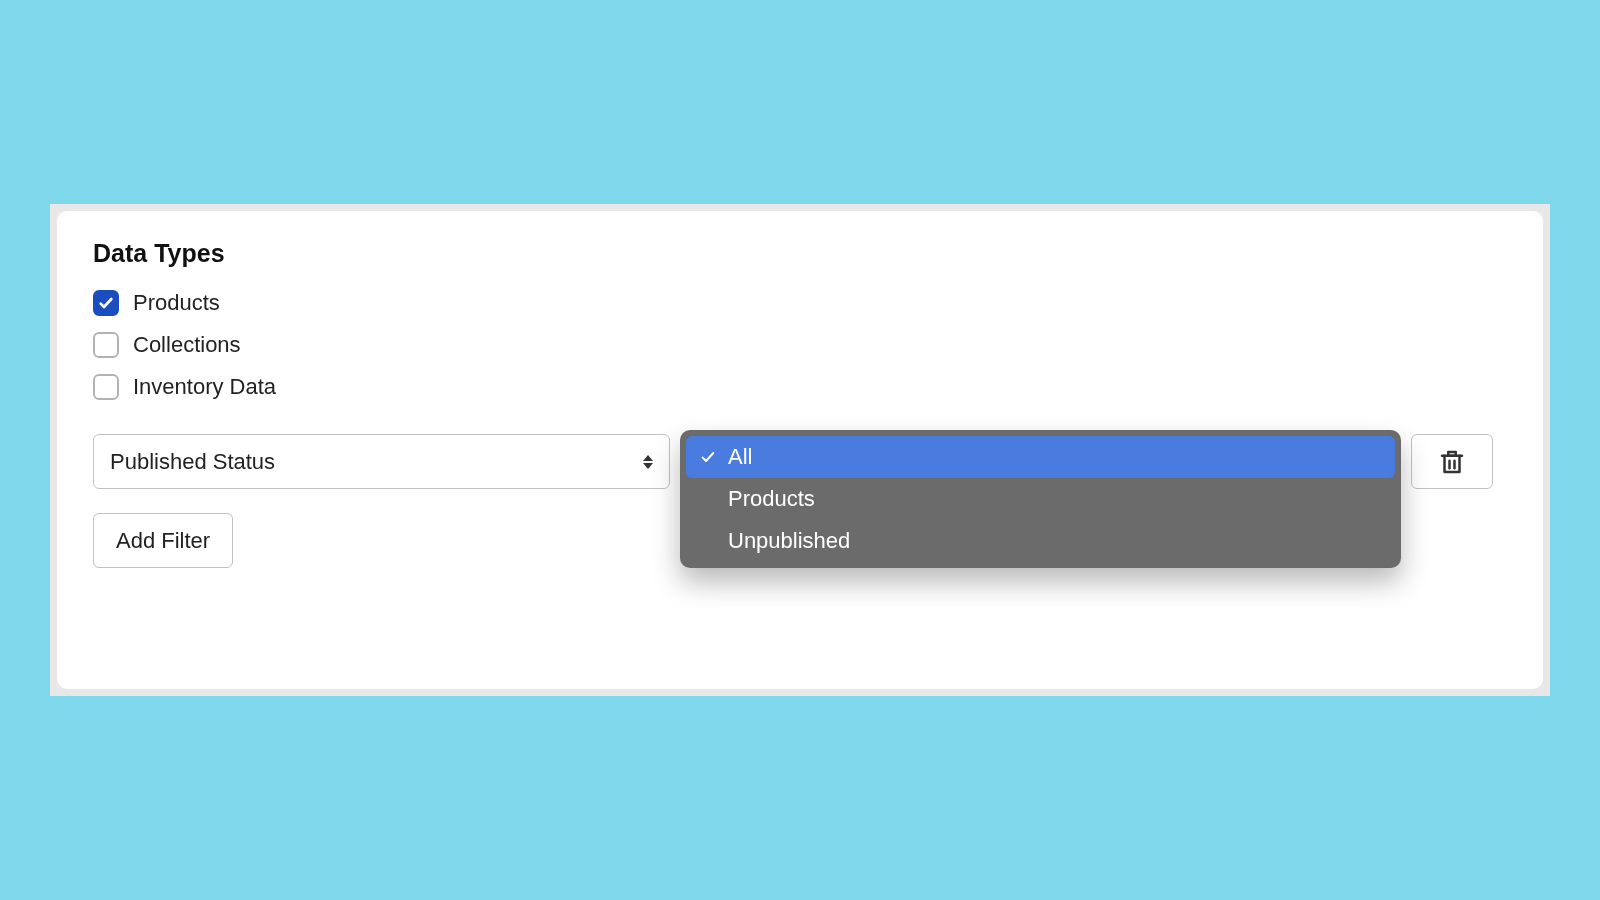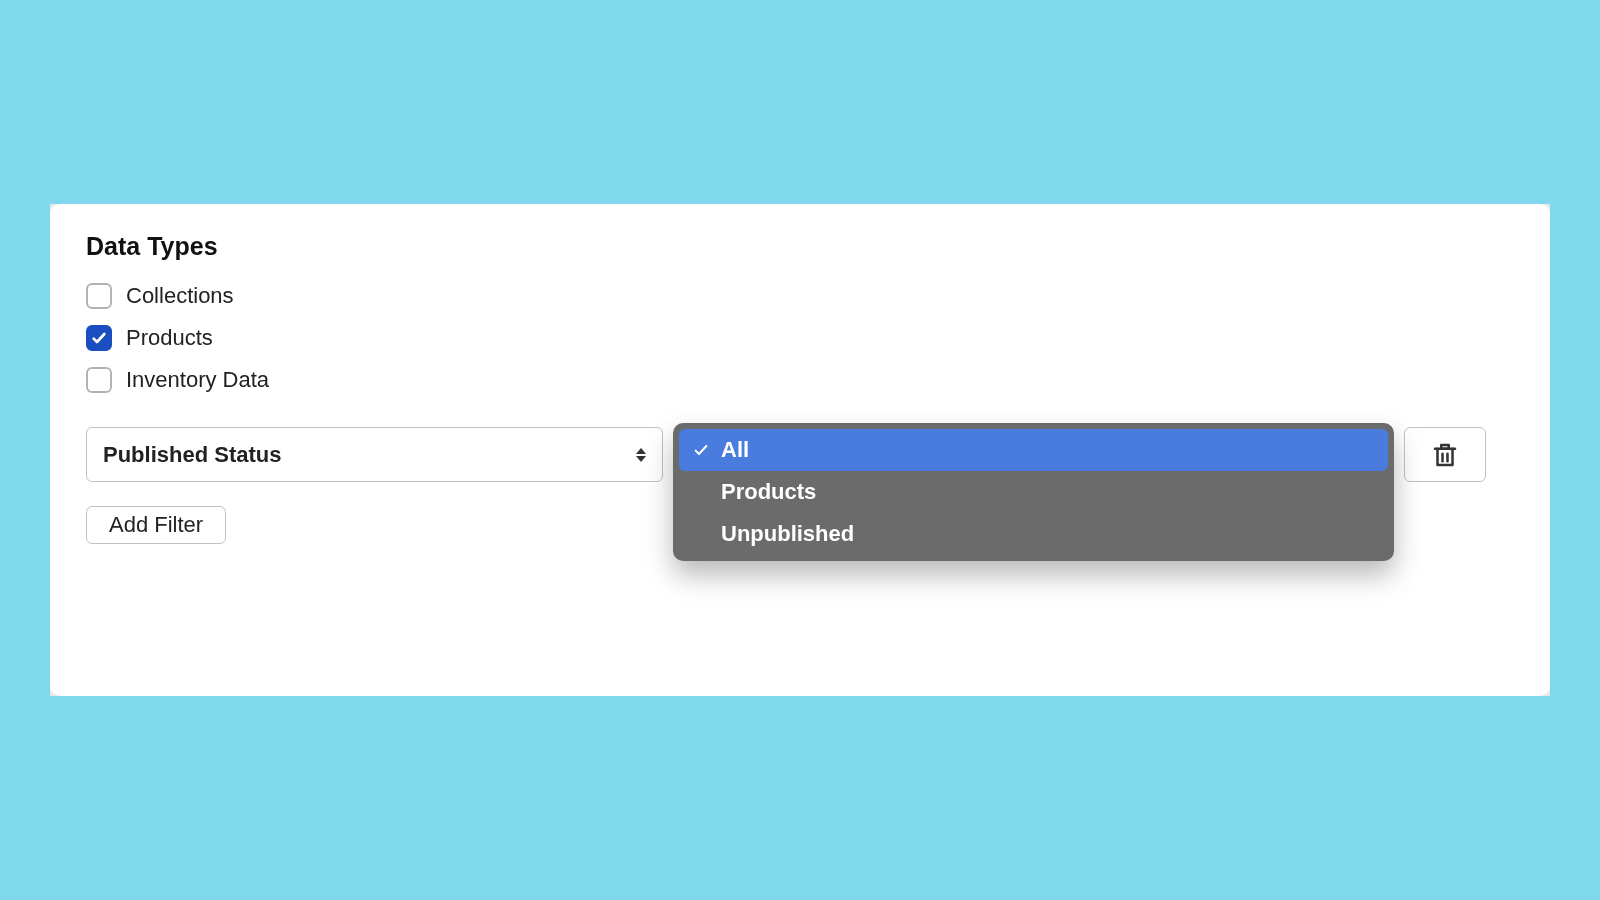--- a/index.html
+++ b/index.html
@@ -11,20 +11,21 @@
       position: relative;
       overflow: hidden;
     }
     .outer-frame {
       position: absolute;
       left: 50px;
       top: 204px;
       width: 1500px;
       height: 492px;
       background: #e8e8e8;
+      padding: 7px;
     }
     .card {
       width: 100%;
       height: 100%;
       background: #ffffff;
       border-radius: 10px;
       padding: 28px 36px;
       color: #222;
     }
     h2.section {
@@ -62,21 +63,20 @@
     }
     .check-label {
       font-size: 22px;
       color: #222;
     }
     .filter-row {
       display: flex;
       gap: 14px;
       align-items: center;
       margin-bottom: 24px;
-      font-weight: bold;
     }
     .select-wrap {
       position: relative;
       width: 577px;
       height: 55px;
     }
     .select-box {
       width: 100%;
       height: 100%;
       border: 1px solid #c2c2c2;
@@ -152,21 +152,21 @@
       border: 1px solid #c2c2c2;
       border-radius: 6px;
       background: #fff;
       display: inline-flex;
       align-items: center;
       justify-content: center;
       cursor: pointer;
     }
     .trash-btn svg { width: 30px; height: 30px; }
     .add-filter-btn {
-      height: 38px;
+      height: 55px;
       padding: 0 22px;
       border: 1px solid #c2c2c2;
       border-radius: 6px;
       background: #fff;
       font-size: 22px;
       color: #222;
       display: inline-flex;
       align-items: center;
       justify-content: center;
       cursor: pointer;
@@ -174,33 +174,33 @@
   </style>
 </head>
 <body>
 
 <div class="outer-frame">
   <div class="card">
 
     <h2 class="section">Data Types</h2>
 
     <div class="check-list">
-
-      <label class="check-row">
-        <span class="box"></span>
-        <span class="check-label">Collections</span>
-      </label>
 
       <label class="check-row">
         <span class="box checked">
           <svg width="16" height="16" viewBox="0 0 24 24" fill="none" stroke="white" stroke-width="4" stroke-linecap="round" stroke-linejoin="round">
               <polyline points="4 13 9 18 20 6"></polyline>
             </svg>
         </span>
         <span class="check-label">Products</span>
+      </label>
+
+      <label class="check-row">
+        <span class="box"></span>
+        <span class="check-label">Collections</span>
       </label>
 
       <label class="check-row">
         <span class="box"></span>
         <span class="check-label">Inventory Data</span>
       </label>
 
     </div>
 
 

